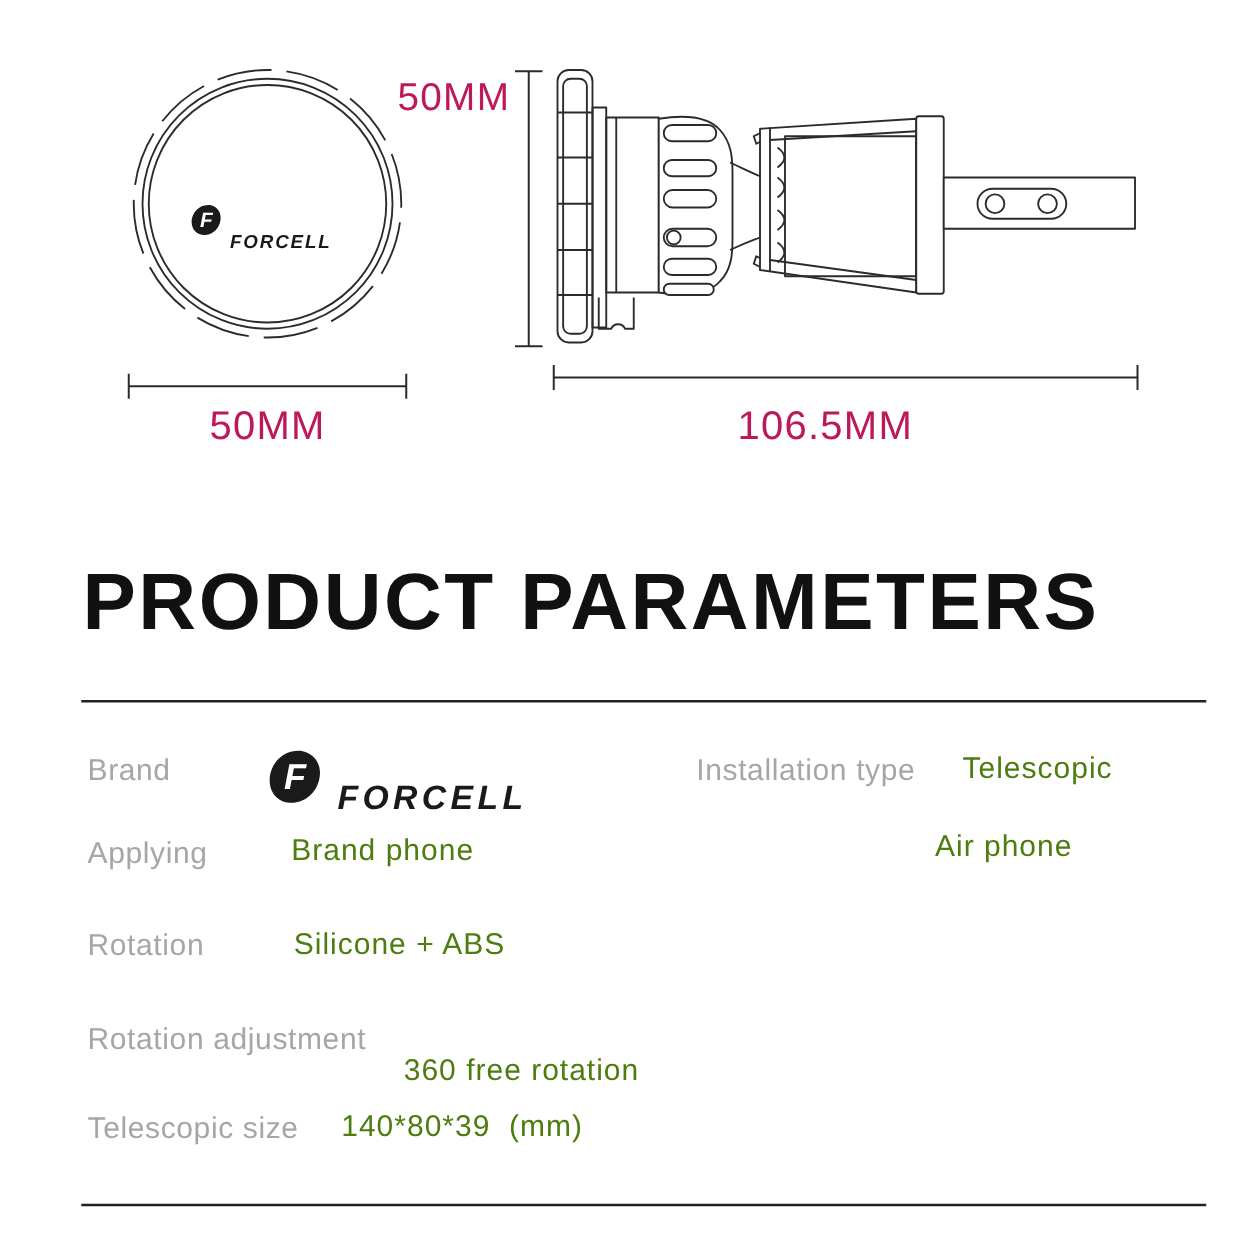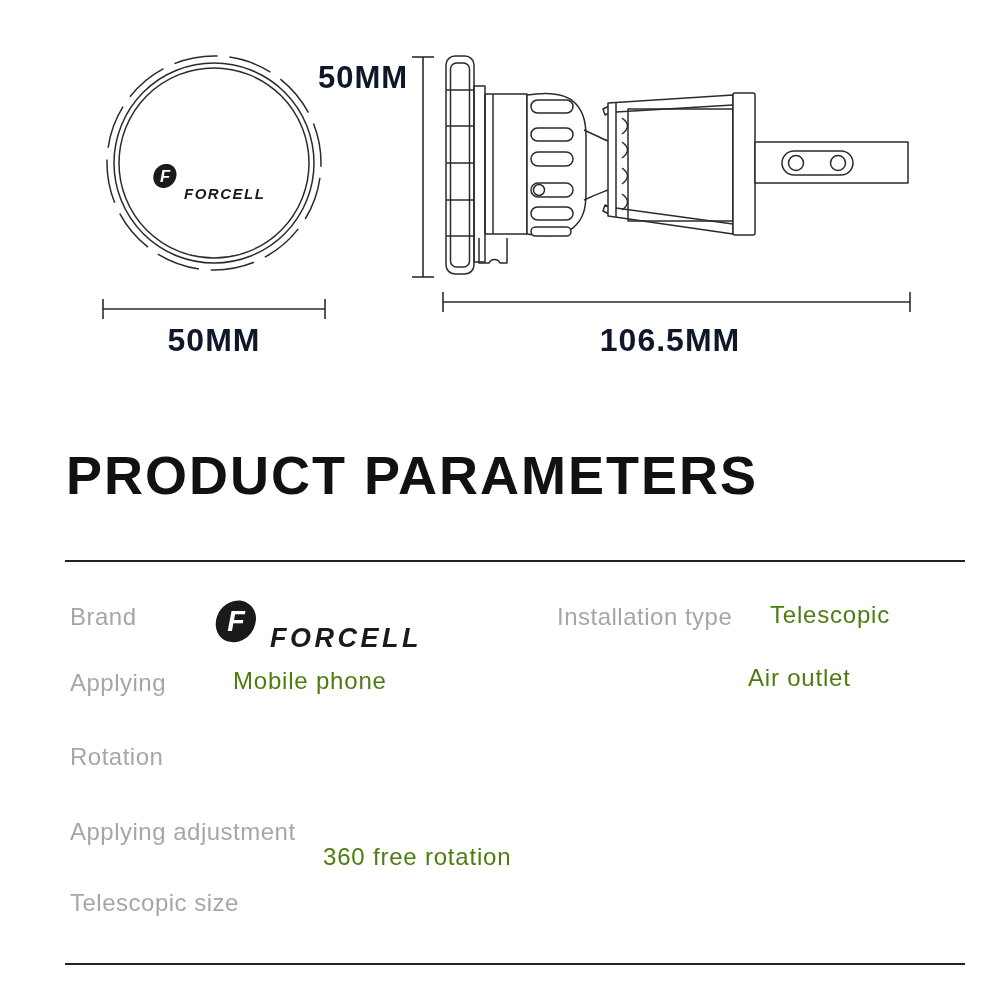--- a/index.html
+++ b/index.html
@@ -2,27 +2,27 @@
 <html><head>
 <meta charset="utf-8">
 <style>
   html,body{margin:0;padding:0;background:#fff;}
   .page{position:relative;width:1000px;height:1000px;background:#ffffff;overflow:hidden;
         font-family:"Liberation Sans", sans-serif;}
   svg text{font-family:"Liberation Sans", sans-serif;}
 
   .drawing{position:absolute;left:0;top:0;}
 
-  .dim-label{position:absolute;color:#0f172a;font-weight:700;letter-spacing:1px;}
+  .dim-label{position:absolute;color:#be185d;font-weight:400;letter-spacing:1px;}
   .dim-top{left:318px;top:60px;font-size:31px;}
   .dim-front{left:154px;top:322px;width:120px;text-align:center;font-size:32px;}
-  .dim-length{left:590px;top:322px;width:160px;text-align:center;font-size:32px;}
+  .dim-length{left:590px;top:322px;width:160px;font-size:32px;}
 
   .heading{position:absolute;left:66px;top:444px;margin:0;color:#111;
-           font-size:54px;font-weight:700;letter-spacing:2px;white-space:nowrap;}
+           font-size:64px;font-weight:700;letter-spacing:2px;white-space:nowrap;}
 
   .rule{position:absolute;left:65px;width:900px;height:2px;background:#222;}
   .rule-top{top:560px;}
   .rule-bottom{top:963px;}
 
   .param-label{position:absolute;color:#a6a6a6;font-size:24px;letter-spacing:0.5px;white-space:pre;}
   .param-value{position:absolute;color:#4d7c0f;font-size:24px;letter-spacing:0.8px;white-space:pre;}
 
   .logo{position:absolute;display:flex;align-items:center;}
   .logo .word{font-weight:700;font-style:italic;color:#1a1a1a;white-space:nowrap;margin-top:35px;}
@@ -129,24 +129,26 @@
     <svg class="mark" viewBox="0 0 100 100">
       <path d="M62 4 C83 8 97 26 94 49 C91 74 72 94 48 96 C24 98 6 82 5 58 C4 32 22 10 44 5 C50 4 56 3 62 4 Z" fill="#1a1a1a"></path>
       <text x="50" y="72" text-anchor="middle" font-size="64" font-style="italic" font-weight="bold" fill="#ffffff">F</text>
     </svg>
     <span class="word">FORCELL</span>
   </div>
   <span class="param-label" style="left:557px;top:603px">Installation type</span>
   <span class="param-value" style="left:770px;top:601px">Telescopic</span>
 
   <span class="param-label" style="left:70px;top:669px">Applying</span>
-  <span class="param-value" style="left:233px;top:667px">Mobile phone</span>
-  <span class="param-value" style="left:748px;top:664px">Air outlet</span>
+  <span class="param-value" style="left:233px;top:667px">Brand phone</span>
+  <span class="param-value" style="left:748px;top:664px">Air phone</span>
 
   <span class="param-label" style="left:70px;top:743px">Rotation</span>
+  <span class="param-value" style="left:235px;top:742px">Silicone + ABS</span>
 
-  <span class="param-label" style="left:70px;top:818px">Applying adjustment</span>
+  <span class="param-label" style="left:70px;top:818px">Rotation adjustment</span>
   <span class="param-value" style="left:323px;top:843px">360 free rotation</span>
 
   <span class="param-label" style="left:70px;top:889px">Telescopic size</span>
+  <span class="param-value" style="left:273px;top:888px">140*80*39  (mm)</span>
   <span class="param-value" style="left:730px;top:888px"></span>
 
 </div>
 
 </body></html>

